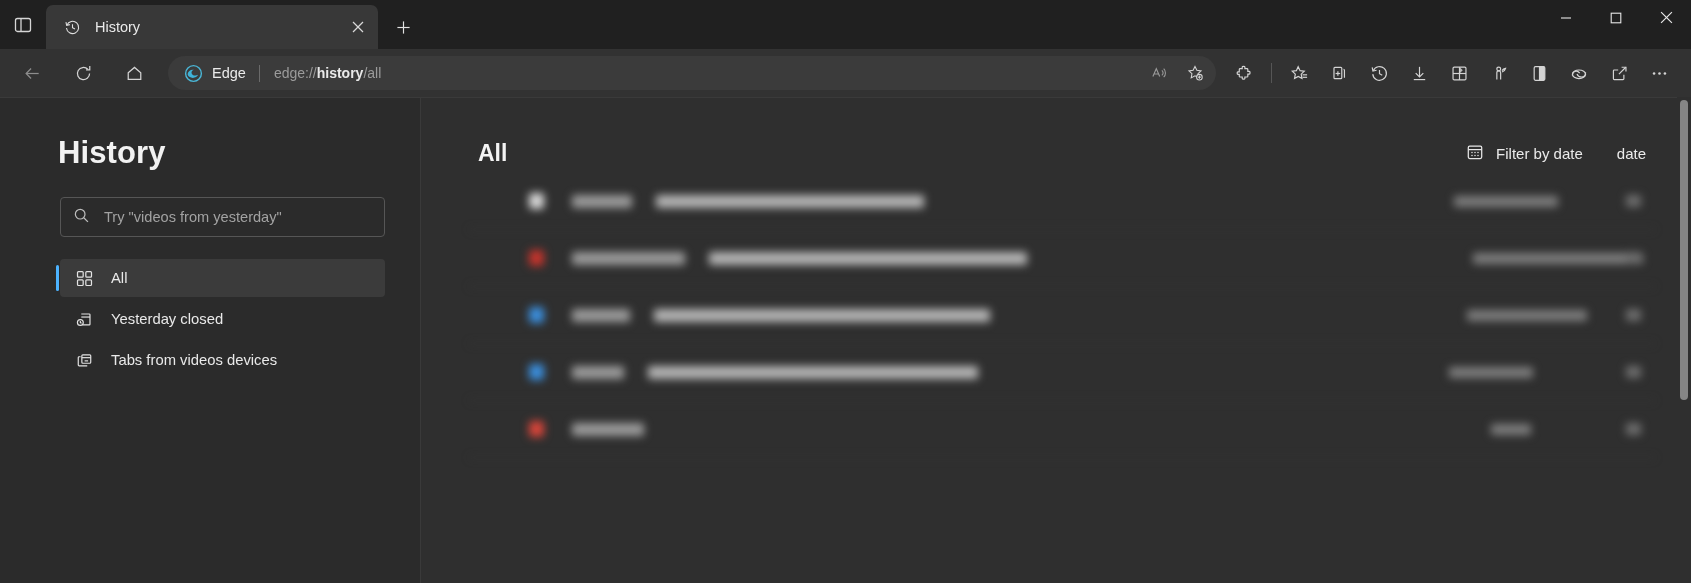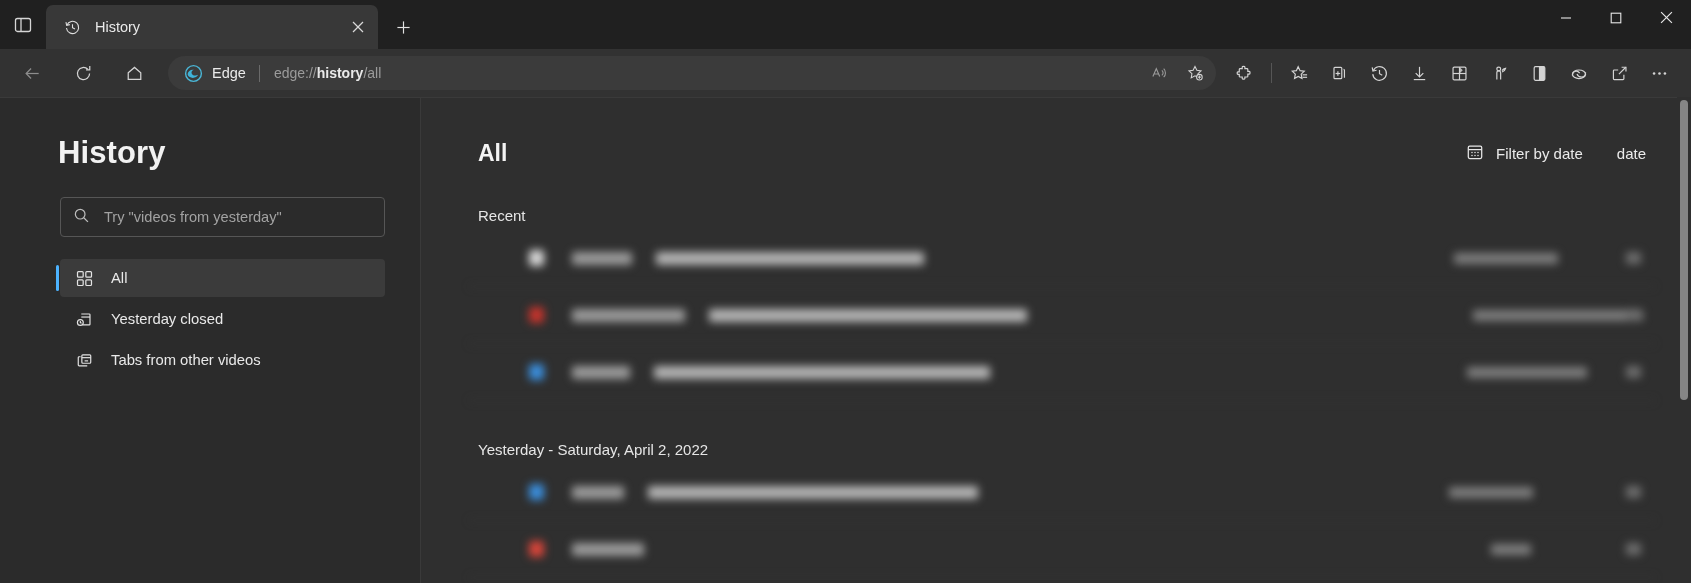--- a/index.html
+++ b/index.html
@@ -486,21 +486,21 @@
     <div class="sb-gap"></div>
     <div class="sb-item">
       <span class="sb-icon">
         <svg width="17" height="17" viewBox="0 0 18 18" fill="none" stroke="#e3e3e3" stroke-width="1.25">
           <rect x="6.2" y="3.1" width="9.4" height="8.8" rx="1"></rect>
           <path d="M6.2 6h9.4"></path>
           <path d="M11.9 14.7H3.3c-.5 0-.9-.4-.9-.9V5.9c0-.5.4-.9.9-.9h1.6"></path>
           <line x1="9.1" y1="9.4" x2="12.8" y2="9.4"></line>
         </svg>
       </span>
-      <span>Tabs from other videos</span>
+      <span>Tabs from videos devices</span>
     </div>
   </div>
 
   <div class="main">
     <div class="main-head">
       <span class="main-title">All</span>
       <span class="head-spacer"></span>
 
       <span class="head-action">
         <span>
@@ -516,21 +516,20 @@
           </svg>
         </span>
         <span>Filter by date</span>
       </span>
 
       <span class="head-action">
         <span>date</span>
       </span>
     </div>
 
-    <div class="section-label">Recent</div>
 
     <div class="rows">
       <div class="row">
         <span class="chk"></span>
         <span class="fav" style="background:#d9d9d9"></span>
         <span class="nm" style="width:60px"></span>
         <span class="ttl" style="width:268px"></span>
         <span class="tm" style="left:985px;width:104px"></span>
         <span class="dots" style="right:14px"></span>
       </div>
@@ -546,21 +545,20 @@
         <span class="chk"></span>
         <span class="fav" style="background:#3b8fde"></span>
         <span class="nm" style="width:58px"></span>
         <span class="ttl" style="width:336px"></span>
         <span class="tm" style="left:998px;width:120px"></span>
 
         <span class="dots" style="right:14px"></span>
       </div>
     </div>
 
-    <div class="section-label spaced">Yesterday - Saturday, April 2, 2022</div>
 
     <div class="rows">
       <div class="row">
         <span class="chk"></span>
         <span class="fav" style="background:#3b8fde"></span>
         <span class="nm" style="width:52px"></span>
         <span class="ttl" style="width:330px"></span>
         <span class="tm" style="left:980px;width:84px"></span>
         <span class="dots" style="right:14px"></span>
       </div>

